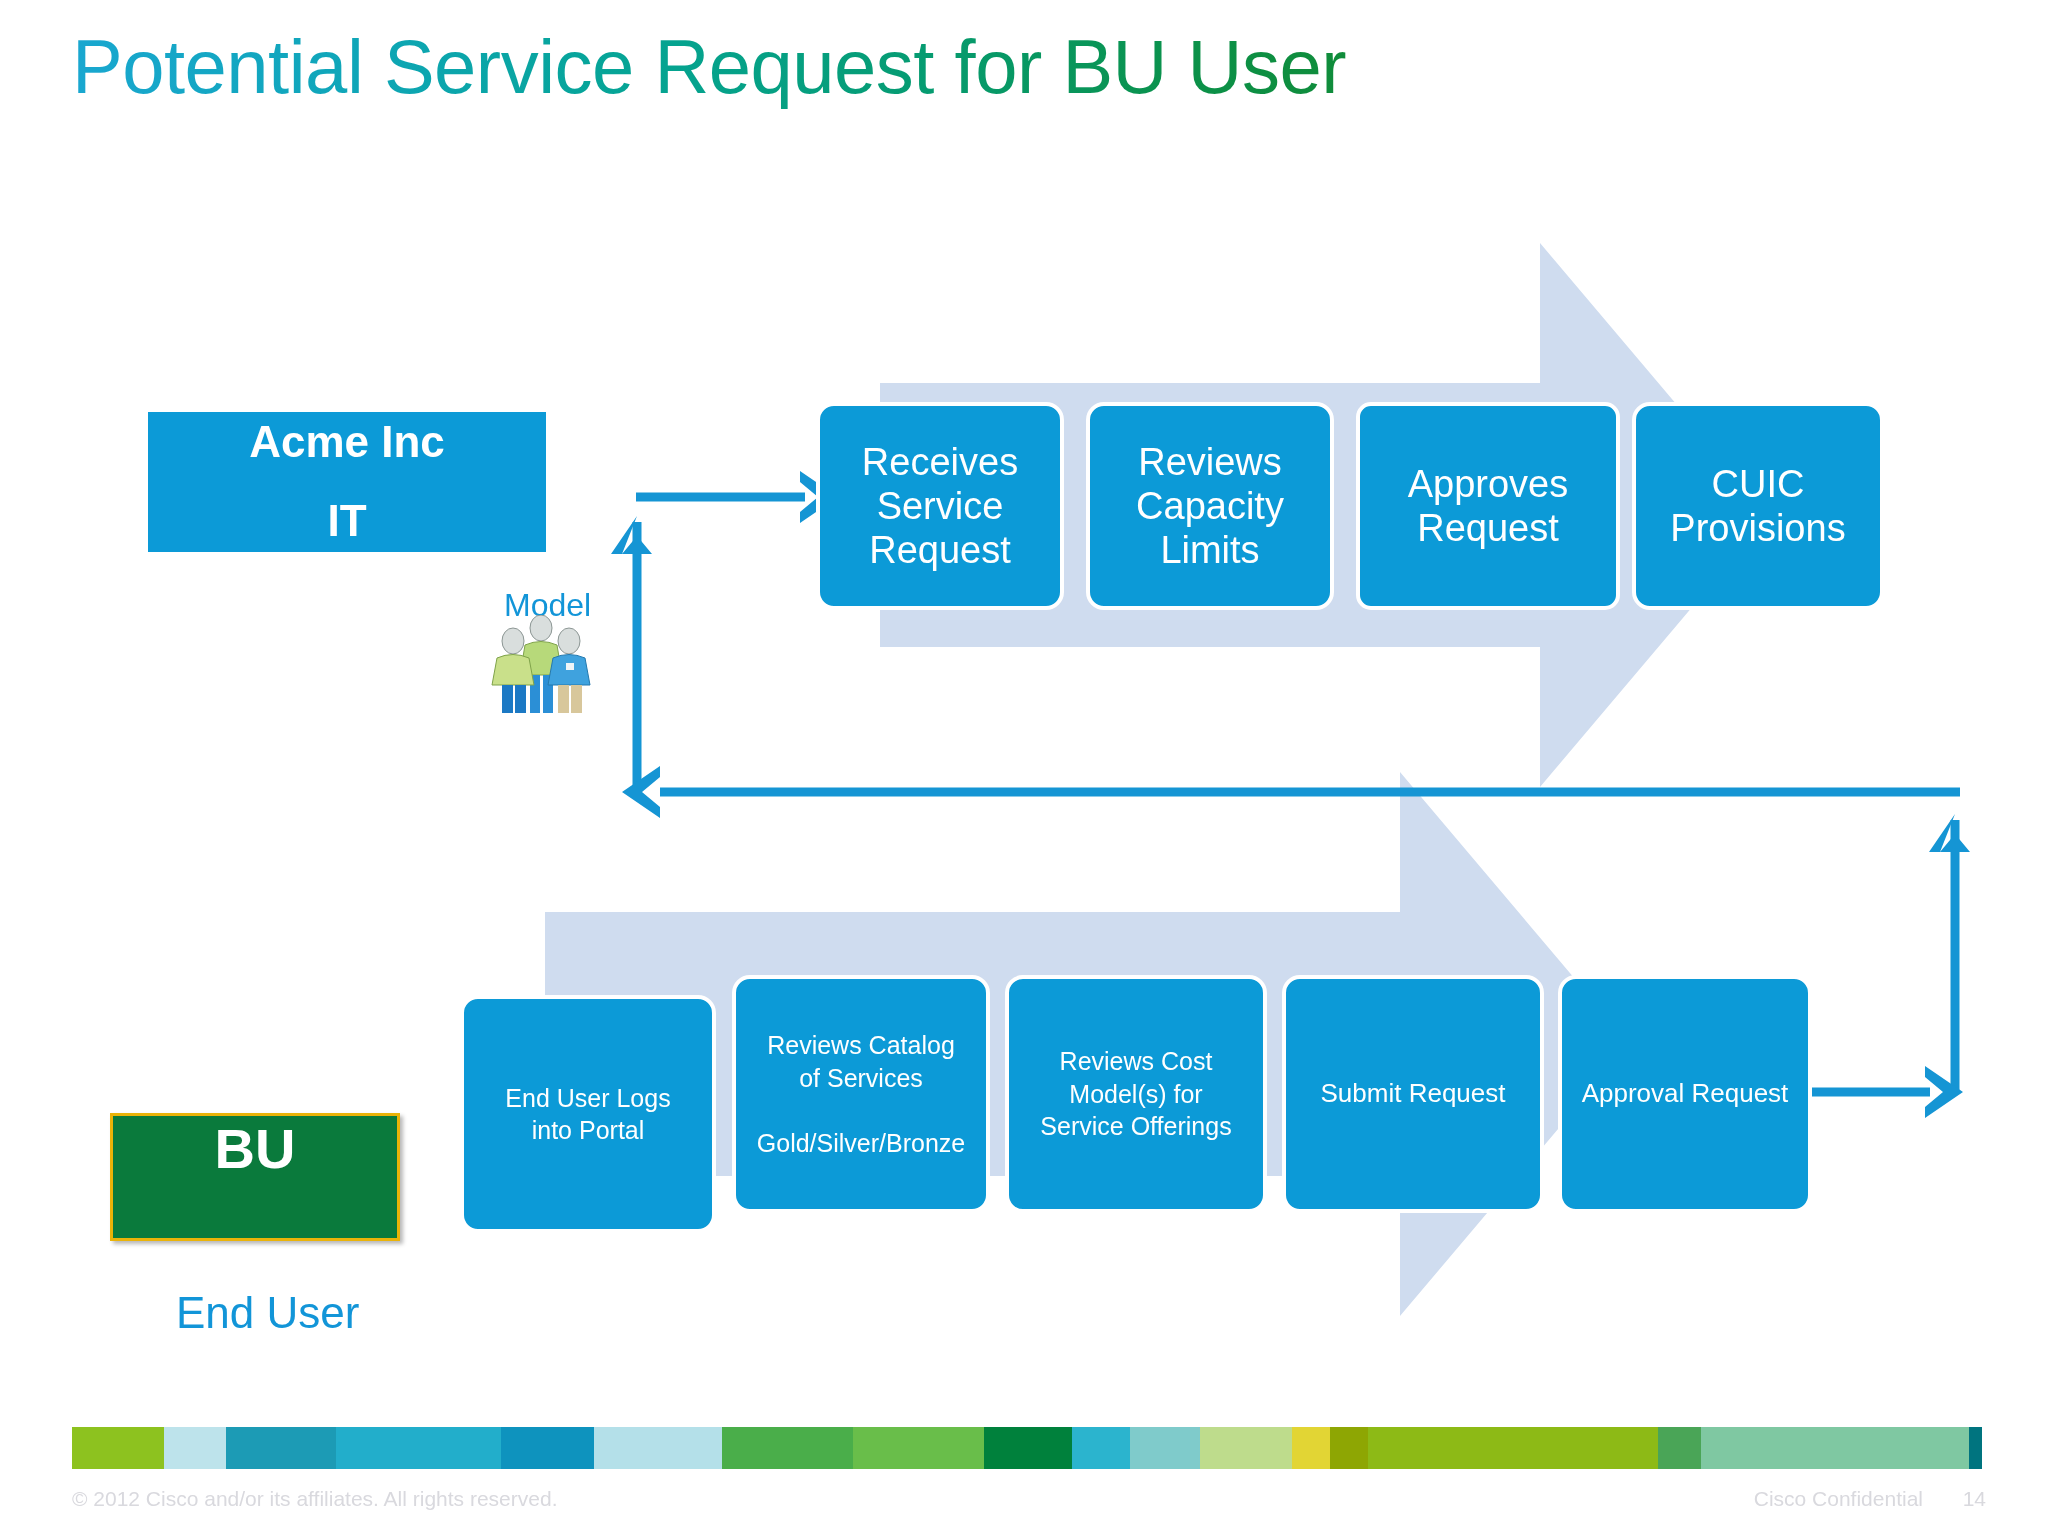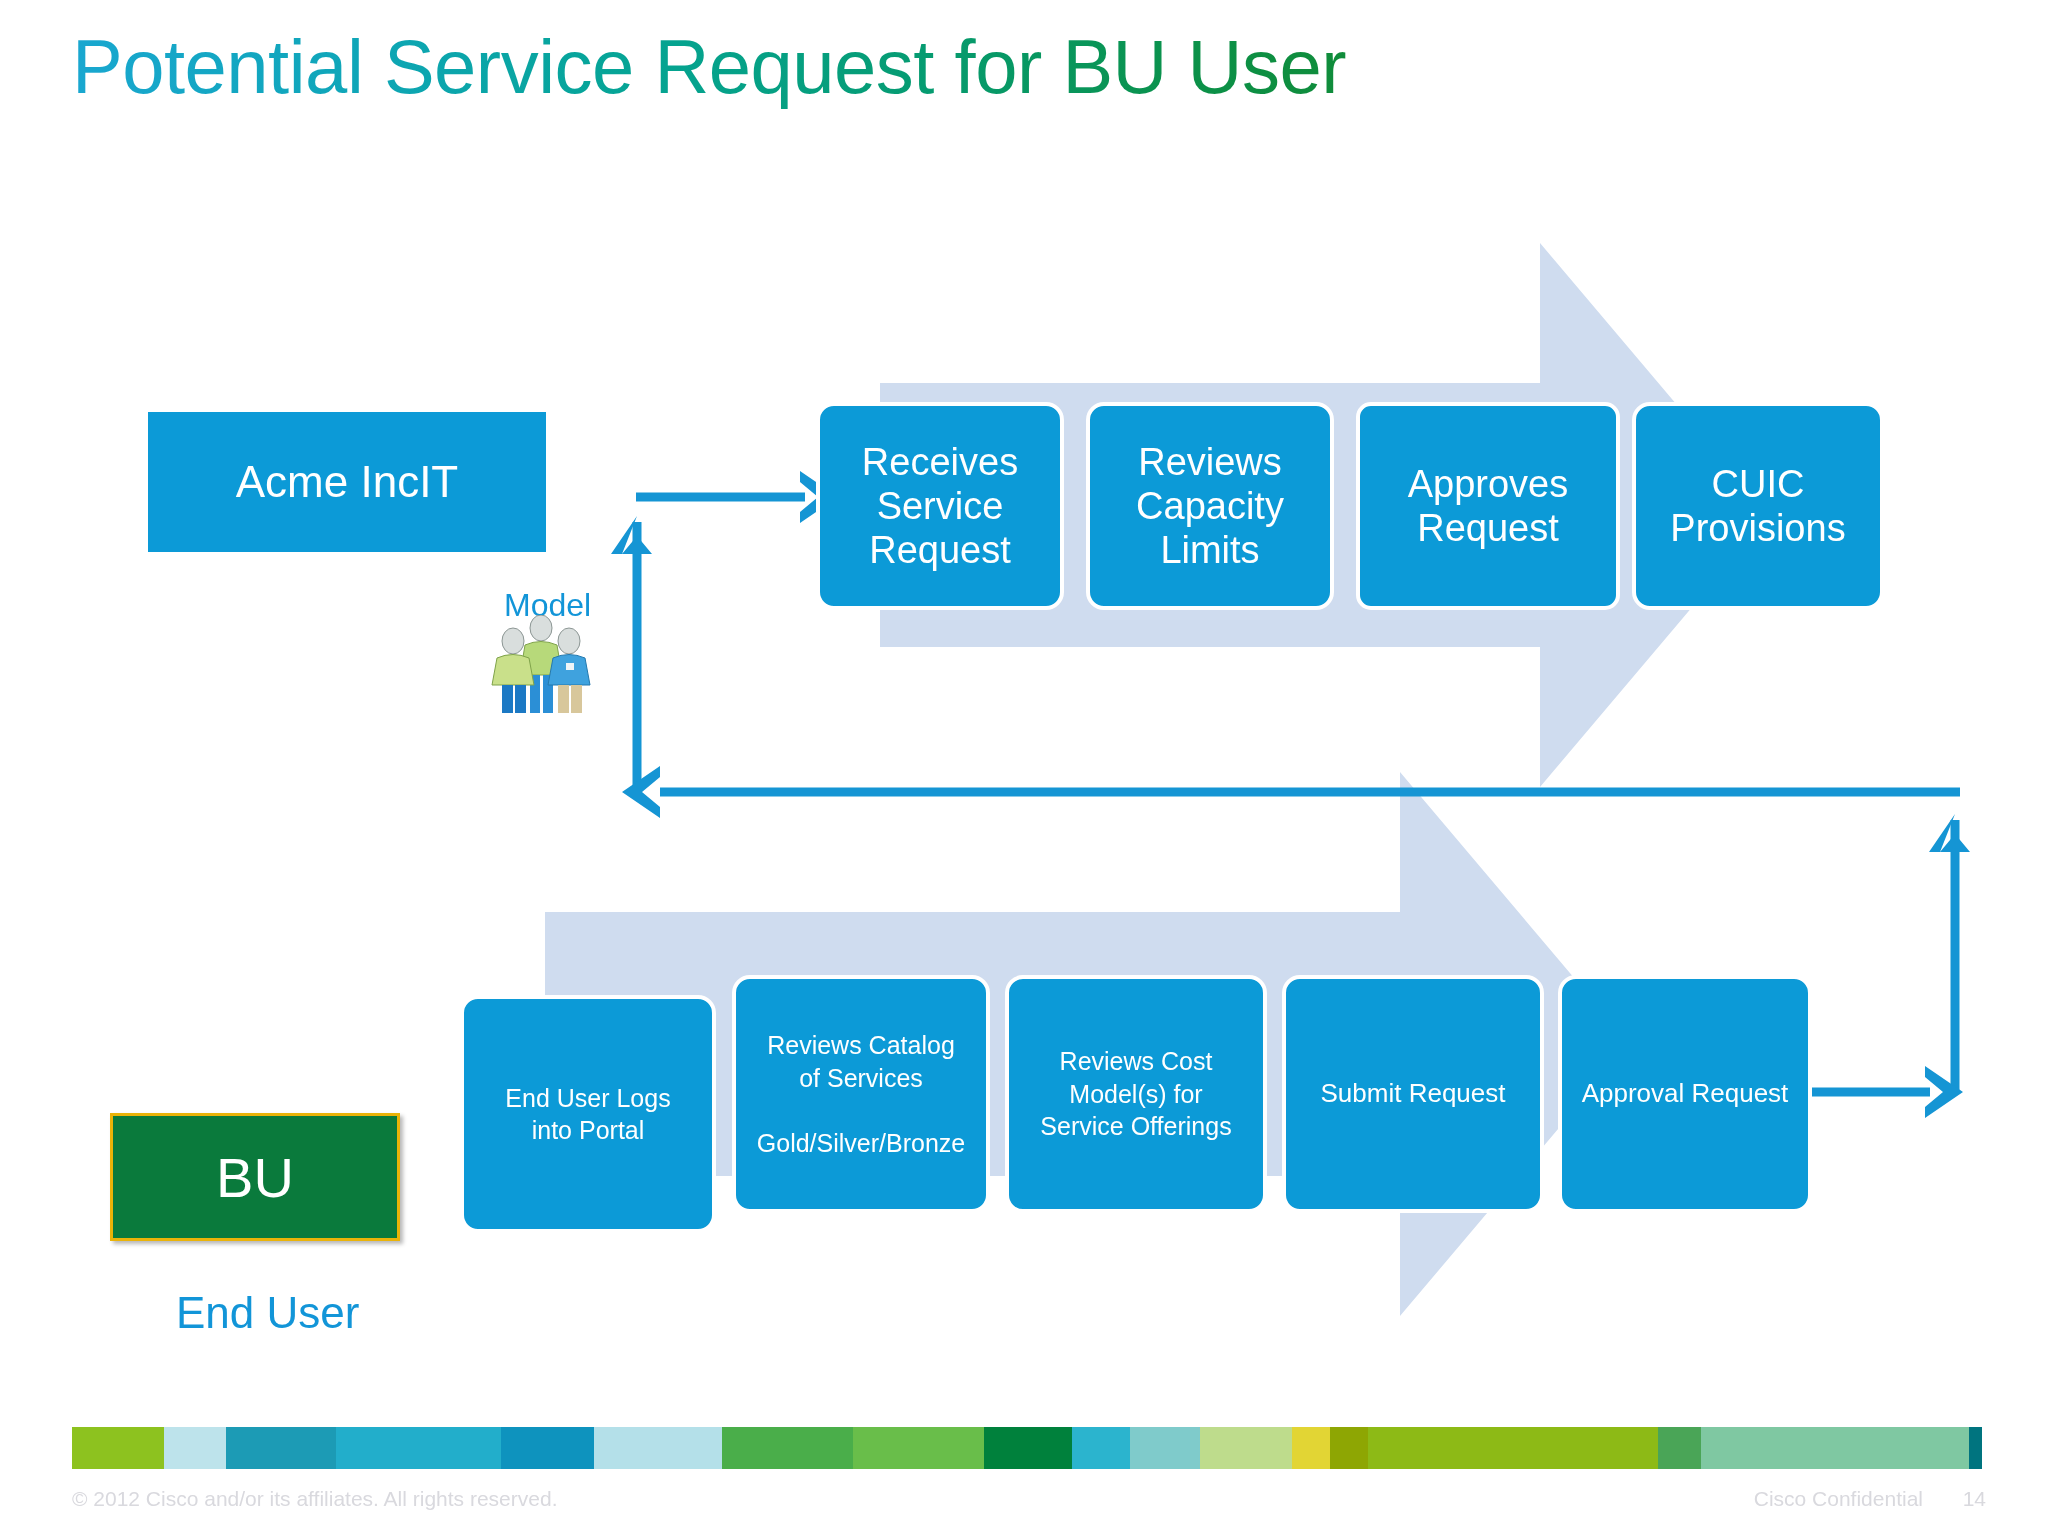--- a/index.html
+++ b/index.html
@@ -47,25 +47,26 @@
   
   #connectors {
     position: absolute; left: 0; top: 0;
     width: 2048px; height: 1536px;
   }
 
   
   .plain-box {
     position: absolute;
     display: flex;
-    flex-direction: row;
+    flex-direction: column;
     align-items: center;
-    justify-content: center;
+    justify-content: space-between;
     color: #ffffff;
     text-align: center;
+    font-weight: bold;
   }
   #acme-box {
     left: 148px; top: 412px;
     width: 398px; height: 140px;
     background: #0C9AD7;
     font-size: 44px;
     line-height: 1.38;
   }
   #acme-box .line { display: block; }
   #bu-box {

